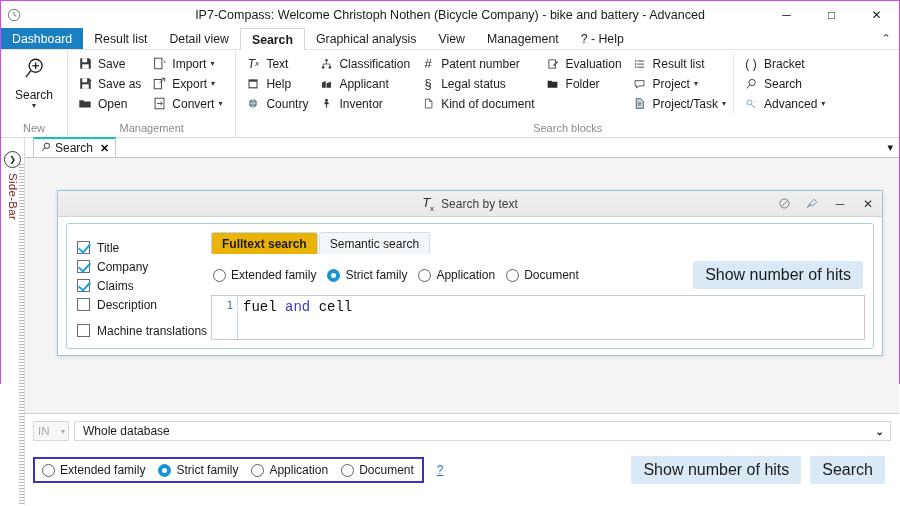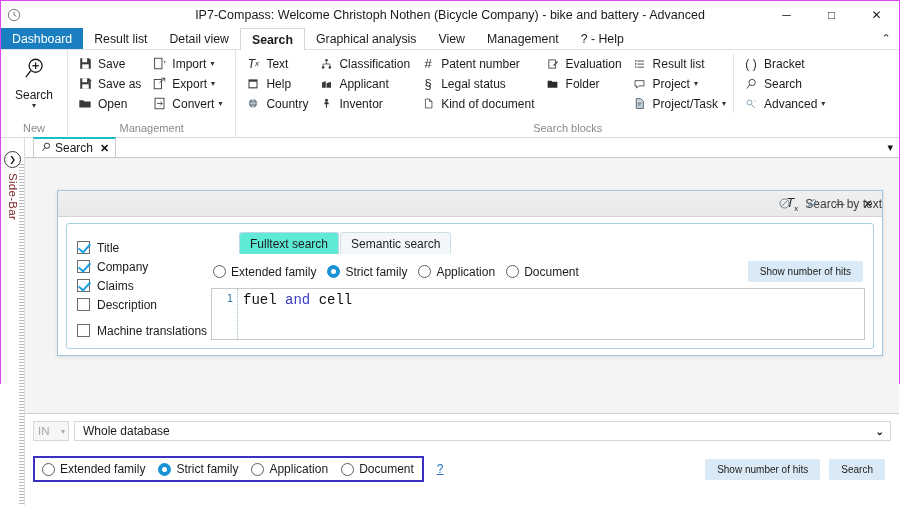--- a/index.html
+++ b/index.html
@@ -214,21 +214,21 @@
   }
   .dlg-title {
     height: 26px;
     background: linear-gradient(#f0f0f0,#e9e9e9);
     border-bottom: 1px solid #d4d4d4;
     display: flex; align-items: center;
     position: relative;
   }
   .dlg-title .dtext {
     position: absolute; left: 0; right: 0;
-    display: flex; align-items: center; justify-content: flex-end;
+    display: flex; align-items: center; justify-content: center;
     gap: 7px;
     font-size: 12px; color: #3b3b3b;
     pointer-events: none;
   }
   .dlg-title .dt-ico { font-size: 13px; color: #2b2b2b; font-style: italic; }
   .dlg-btns { margin-left: auto; display: flex; align-items: center; gap: 0px; z-index: 2; }
   .dlg-btn {
     width: 28px; height: 25px;
     display: flex; align-items: center; justify-content: center;
     color: #5d6b75; font-size: 12px;
@@ -278,24 +278,24 @@
     display: flex; align-items: center;
     font-size: 12px;
     border: 1px solid #cfdfe8;
     border-bottom: none;
     border-radius: 3px 3px 0 0;
     background: #f3f7fa;
     color: #1b1b1b;
     margin-right: 1px;
   }
   .ftab.active {
-    background: #5eead4;
-    font-weight: normal;
+    background: #eab308;
+    font-weight: bold;
     border-color: #bdd8e6;
-    position: relative; z-index: 2; margin-left: 28px;
+    position: relative; z-index: 2;
   }
 
   .radio-row { display: flex; align-items: center; gap: 10px; padding: 7px 2px 6px 2px; }
   .radio-row.withbtn { justify-content: space-between; }
   .rgrp { display: flex; align-items: center; gap: 11px; }
   .rad {
     display: flex; align-items: center; gap: 5px;
     font-size: 12px; color: #1b1b1b; white-space: nowrap;
   }
   .rcircle {
@@ -305,21 +305,21 @@
   }
   .rcircle.on { border-color: #1a93d4; background: #1a93d4; }
   .rcircle.on::after {
     content: ""; width: 5px; height: 5px; border-radius: 50%; background: #ffffff;
   }
 
   .btn {
     background: #d9eaf6;
     border: 1px solid #d9eaf6;
     border-radius: 2px;
-    font-size: 10px; color: #1b1b1b;
+    font-size: 16px; color: #1b1b1b;
     padding: 4px 11px;
     white-space: nowrap;
   }
 
   .editor {
     flex: 1;
     border: 1px solid #c9c9c9;
     background: #ffffff;
     display: flex;
     min-height: 0;

